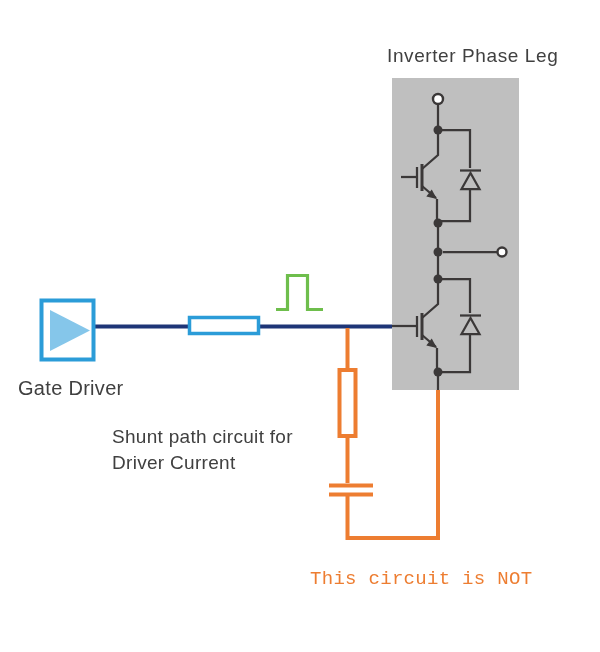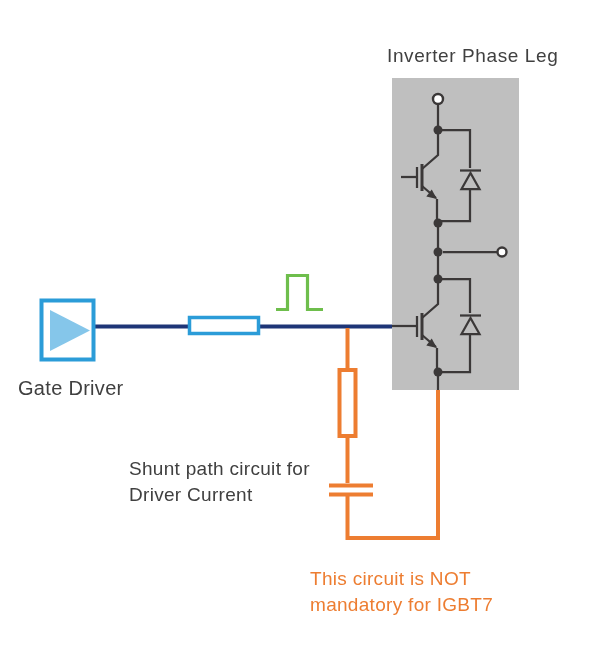--- a/index.html
+++ b/index.html
@@ -25,22 +25,22 @@
   .label{
     position:absolute;
     color:var(--label-gray);
     font-size:19px;
     letter-spacing:0.3px;
     white-space:nowrap;
   }
   .label .line{display:block;}
   .title-label{left:387px;top:45px;letter-spacing:0.6px;}
   .gate-driver-label{left:18px;top:377px;font-size:20px;}
-  .shunt-label{left:112px;top:456px;line-height:26px;margin-left:17px;}
-  .note-label{left:310px;top:566px;line-height:26px;color:var(--shunt-orange);font-size:19px;}
+  .shunt-label{left:112px;top:424px;line-height:26px;}
+  .note-label{left:310px;top:566px;line-height:26px;color:var(--shunt-orange);font-size:19px;font-family:Liberation Mono, monospace;}
   .sym{stroke:var(--symbol-dark);stroke-width:2.25;fill:none;}
   .sym-thick{stroke:var(--symbol-dark);stroke-width:3;fill:none;}
   .dot{fill:var(--symbol-dark);stroke:none;}
   .terminal{fill:#fff;stroke:var(--symbol-dark);stroke-width:2.4;}
   .navy{stroke:var(--wire-navy);stroke-width:4;fill:none;}
   .blue-outline{stroke:var(--accent-blue);fill:#fff;}
   .green{stroke:var(--pulse-green);stroke-width:3.2;fill:none;}
   .orange{stroke:var(--shunt-orange);stroke-width:4;fill:none;}
 </style>
 </head>
@@ -129,16 +129,15 @@
 
   <div class="label gate-driver-label">Gate Driver</div>
 
   <div class="label shunt-label">
     <span class="line">Shunt path circuit for</span>
     <span class="line">Driver Current</span>
   </div>
 
   <div class="label note-label">
     <span class="line">This circuit is NOT</span>
-    <span class="line">mandatory for IGBT7</span>
   </div>
 
 </div>
 
 </body></html>

